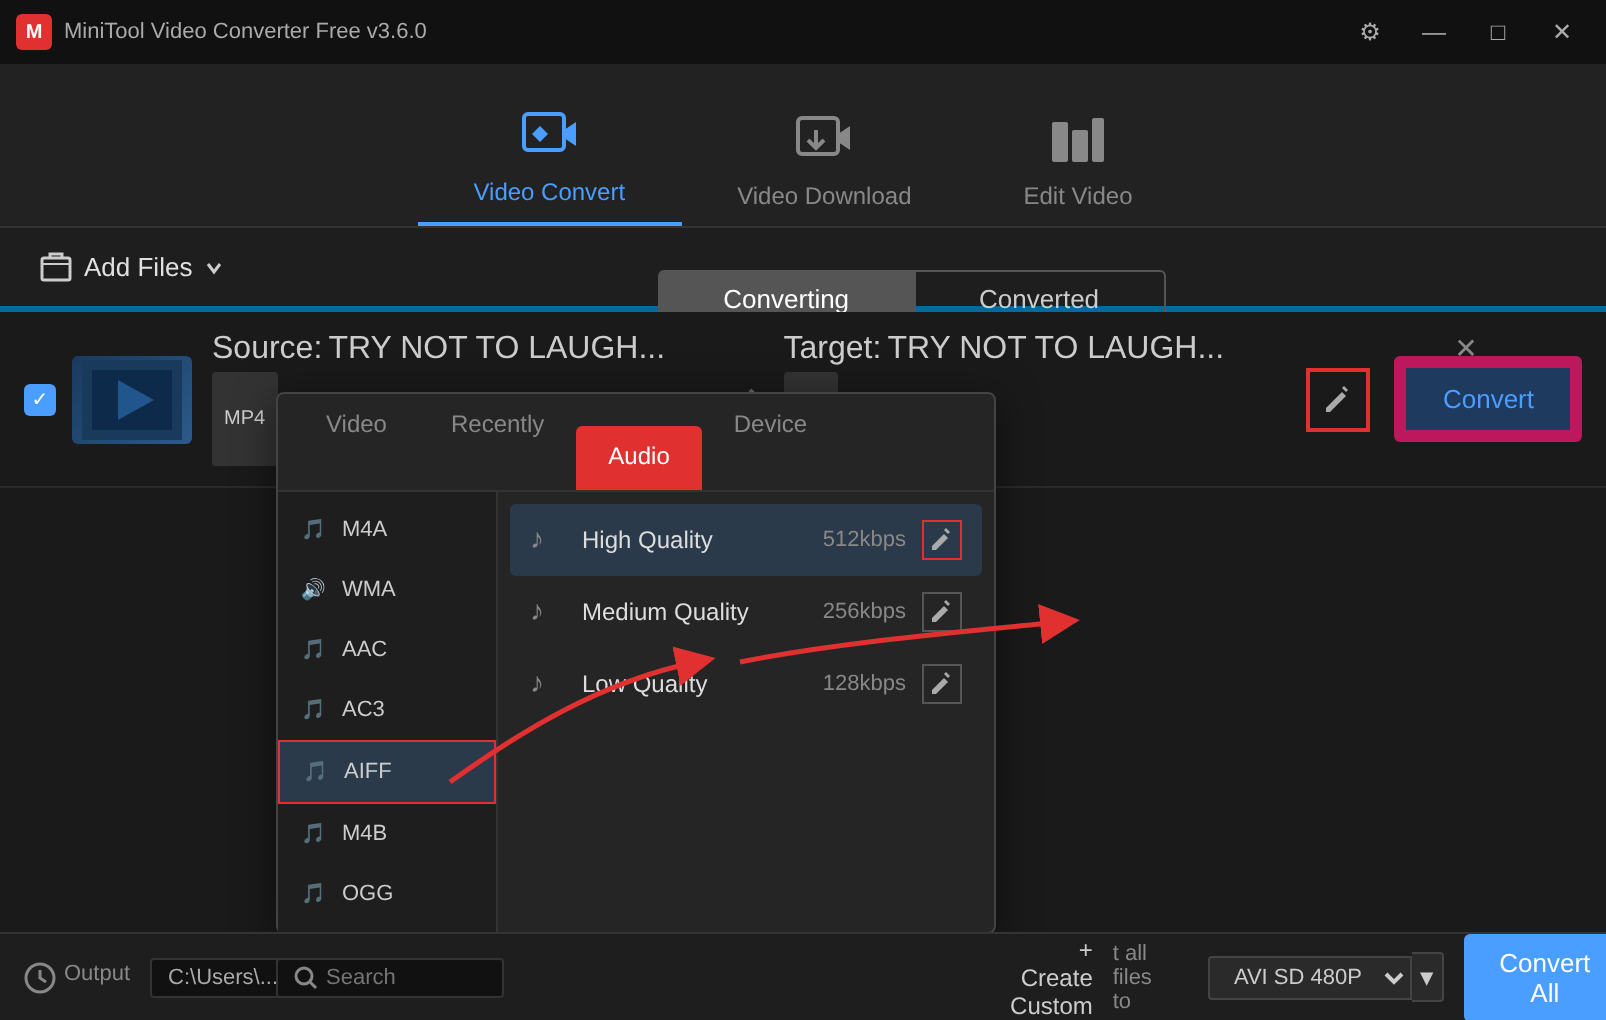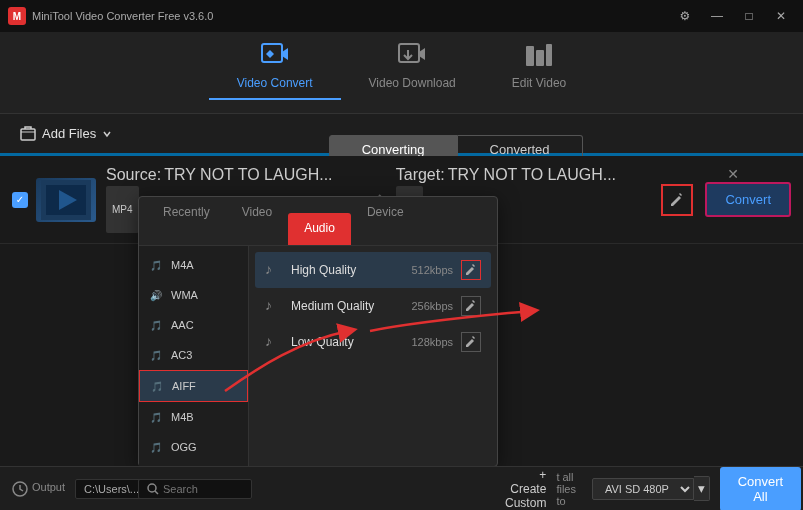--- a/index.html
+++ b/index.html
@@ -50,21 +50,21 @@
       cursor: pointer;
       font-size: 12px;
       display: flex; align-items: center; justify-content: center;
     }
 
     
     .top-nav {
       height: 82px;
       background: #222;
       display: flex;
-      align-items: flex-start;
+      align-items: flex-end;
       justify-content: center;
       gap: 0;
       border-bottom: 1px solid #333;
     }
     .nav-item {
       display: flex;
       flex-direction: column;
       align-items: center;
       gap: 4px;
       padding: 8px 28px;
@@ -193,21 +193,21 @@
       border: 2px solid #e03030;
       background: transparent;
       color: #ccc;
       cursor: pointer;
       display: flex; align-items: center; justify-content: center;
       font-size: 14px;
       margin: 0 16px;
     }
     .convert-btn {
       background: #1e3a5f;
-      border: 2px solid #be185d;
+      border: 6px solid #be185d;
       color: #4a9eff;
       padding: 8px 18px;
       cursor: pointer;
       font-size: 13px;
       border-radius: 3px;
       margin-left: auto;
     }
     .close-file-btn {
       width: 20px; height: 20px;
       background: transparent;
@@ -515,22 +515,22 @@
       </svg>
     </button>
 
     <button class="close-file-btn" style="position:absolute;top:8px;right:60px;">✕</button>
 
     <button class="convert-btn">Convert</button>
   </div>
 
   <div class="dropdown-overlay">
     <div class="dropdown-tabs">
+      <div class="dropdown-tab">Video</div>
       <div class="dropdown-tab">Recently</div>
-      <div class="dropdown-tab">Video</div>
       <div class="dropdown-tab highlighted active">Audio</div>
       <div class="dropdown-tab">Device</div>
     </div>
     <div class="dropdown-content">
       <div class="format-sidebar">
         <div class="format-item">
           <span class="format-icon">🎵</span>
           <span>M4A</span>
         </div>
         <div class="format-item">
@@ -625,19 +625,19 @@
       <circle cx="5" cy="5" r="4" fill="none" stroke="#888" stroke-width="1.5"></circle>
       <path d="M8 8 L11 11" stroke="#888" stroke-width="1.5"></path>
     </svg>
     <input class="search-input" type="text" placeholder="Search" style="">
   </div>
 
   <button class="create-custom-btn" style="margin:0 auto;margin-left:320px;">+ Create Custom</button>
 
   <span style="font-size:11px;color:#888;margin-left:auto;">t all files to</span>
   <div style="display:flex;align-items:center;gap:0;margin-left:6px;">
-    <select style="background:#2a2a2a;border:1px solid #444;color:#ccc;font-size:11px;padding:3px 8px;border-radius:2px 0 0 2px;cursor:pointer;">
+    <select style="background:#2a2a2a;border:1px solid #444;color:#ccc;font-size:11px;padding:3px 8px;border-radius:2px 0 0 2px;cursor:pointer;margin-left:12px;">
       <option>AVI SD 480P</option>
     </select>
     <button style="background:#2a2a2a;border:1px solid #444;border-left:none;color:#ccc;padding:4px 4px;border-radius:0 2px 2px 0;cursor:pointer;">▾</button>
   </div>
   <button class="convert-all-btn">Convert All</button>
 </div>
 
 </body></html>

